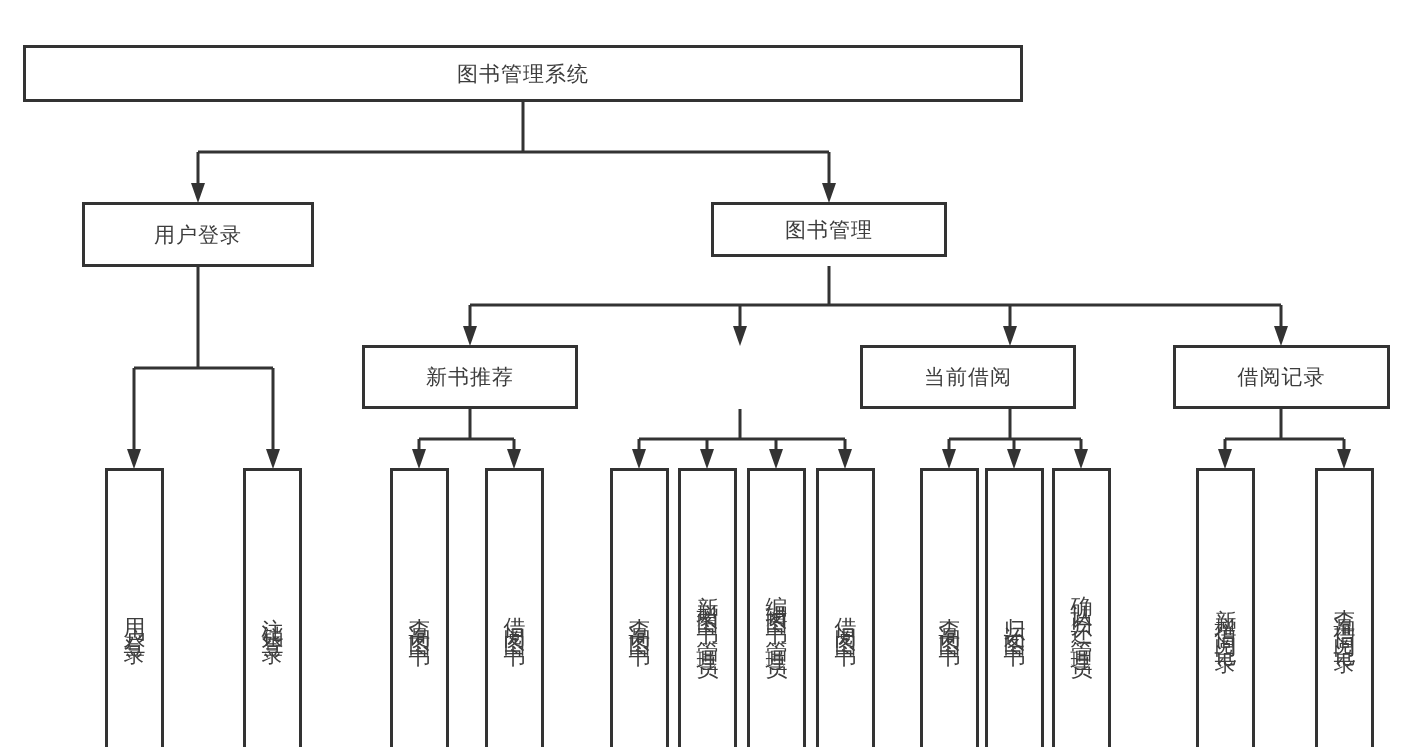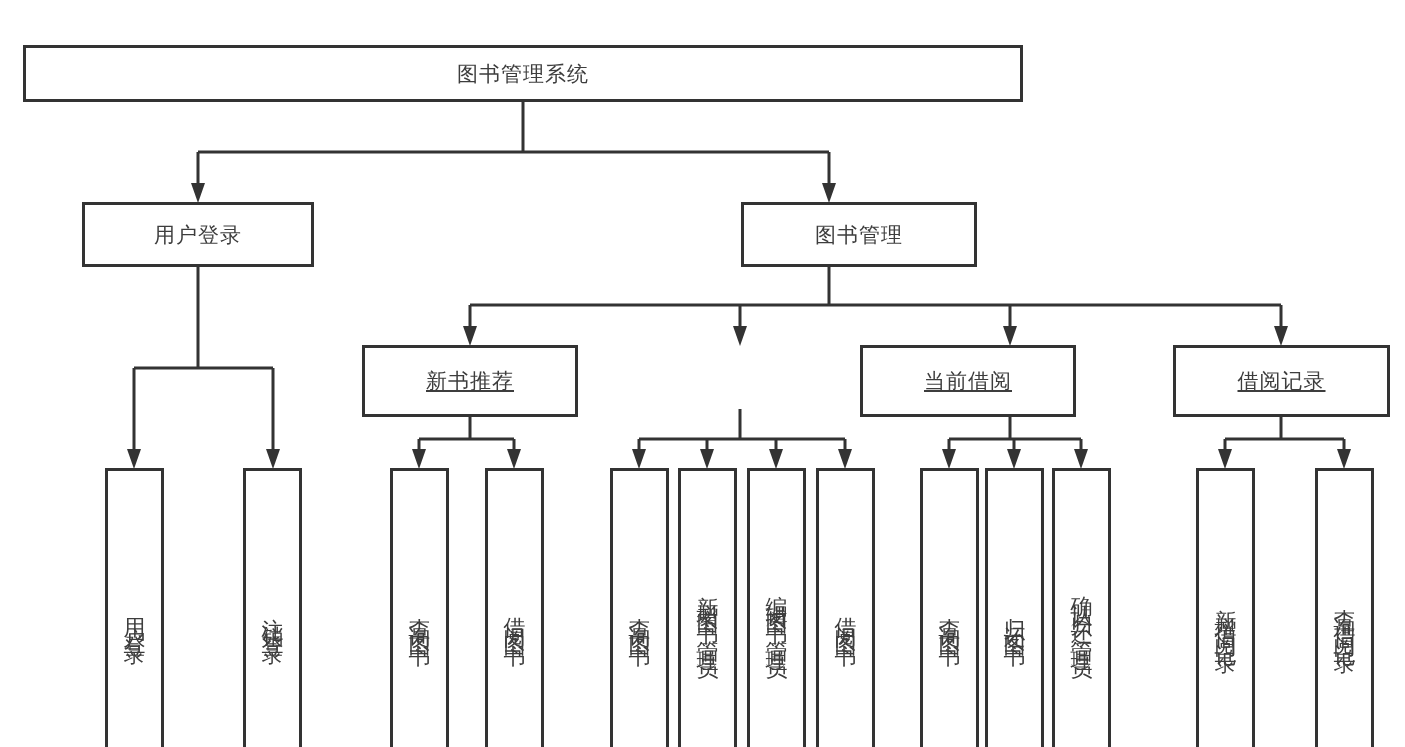--- a/index.html
+++ b/index.html
@@ -42,22 +42,22 @@
   }
   .node.v .vtext {
     writing-mode: vertical-rl;
     text-orientation: mixed;
     letter-spacing: 9px;
     line-height: 1;
     white-space: nowrap;
   }
   .root-box     { left: 23px;  top: 13px;  width: 1000px; height: 57px; }
   .n-userlogin  { left: 82px;  top: 170px; width: 232px;  height: 65px; }
-  .n-bookmgmt   { left: 741px; top: 170px; width: 236px;  height: 65px; justify-content: center; }
-  .lvl3 { top: 313px; height: 72px; text-decoration: underline; }
+  .n-bookmgmt   { left: 711px; top: 170px; width: 236px;  height: 55px; justify-content: center; }
+  .lvl3 { top: 313px; height: 64px; }
   .n-newbook    { left: 362px;  width: 216px; }
   .n-borrow     { left: 633px;  width: 215px; }
   .n-current    { left: 860px;  width: 216px; }
   .n-records    { left: 1173px; width: 217px; }
   .leaf { top: 436px; width: 59px; height: 300px; }
   .lf-1  { left: 105px; }
   .lf-2  { left: 243px; }
   .lf-3  { left: 390px; }
   .lf-4  { left: 485px; }
   .lf-5  { left: 610px; }

